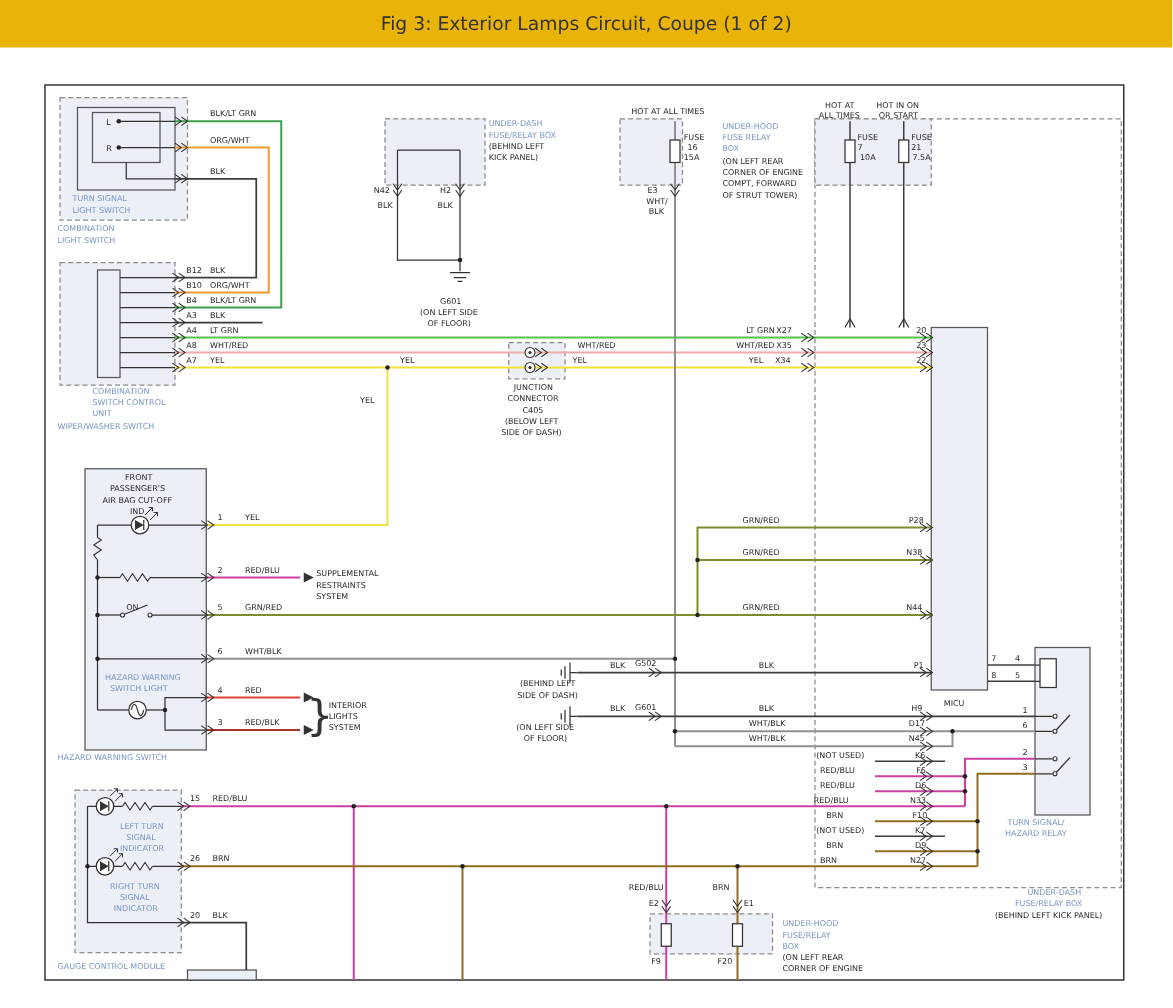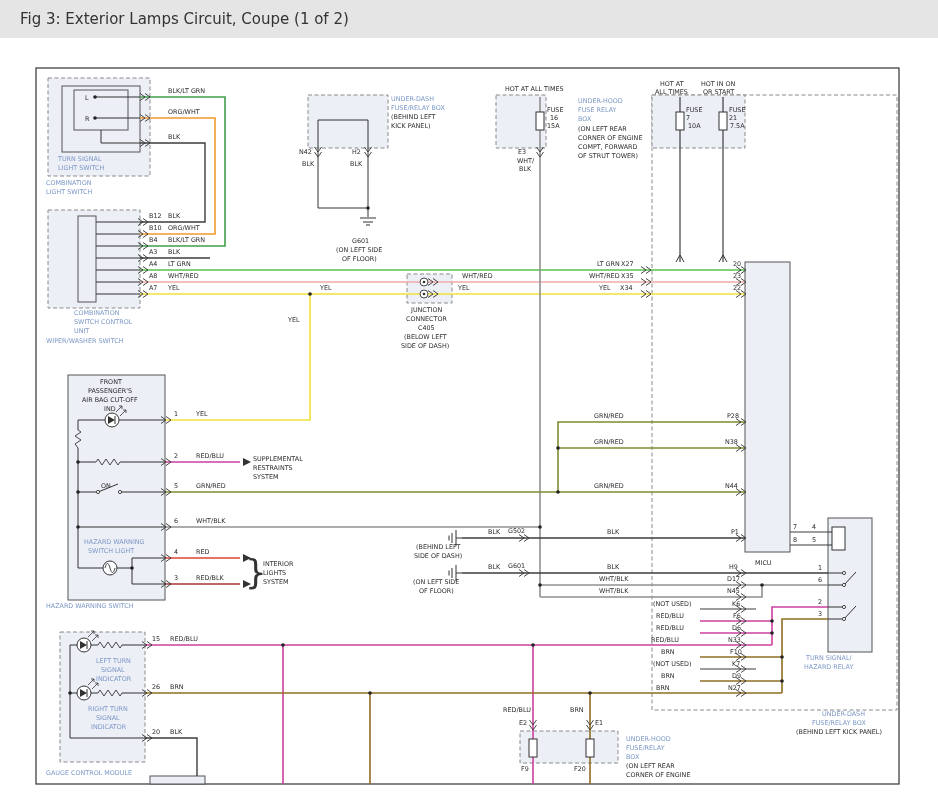--- a/index.html
+++ b/index.html
@@ -1,17 +1,17 @@
 <!DOCTYPE html>
 <html><head>
 <meta charset="utf-8">
 <style>
   html,body{margin:0;padding:0;background:#ffffff;font-family:"DejaVu Sans",sans-serif;}
   .page{width:938px;height:806px;position:relative;background:#fff;overflow:hidden;}
-  .titlebar{height:38px;background:#e5e5e5;display:flex;align-items:center;justify-content:flex-start;padding-left:20px;}
+  .titlebar{height:38px;background:#eab308;display:flex;align-items:center;justify-content:center;}
   .titlebar span{font-size:15px;color:#333;}
   svg{display:block;}
   text{font-family:"DejaVu Sans",sans-serif;}
 </style>
 </head>
 <body>
 
 <div class="page">
   <div class="titlebar">
     <span>Fig 3: Exterior Lamps Circuit, Coupe (1 of 2)</span>

